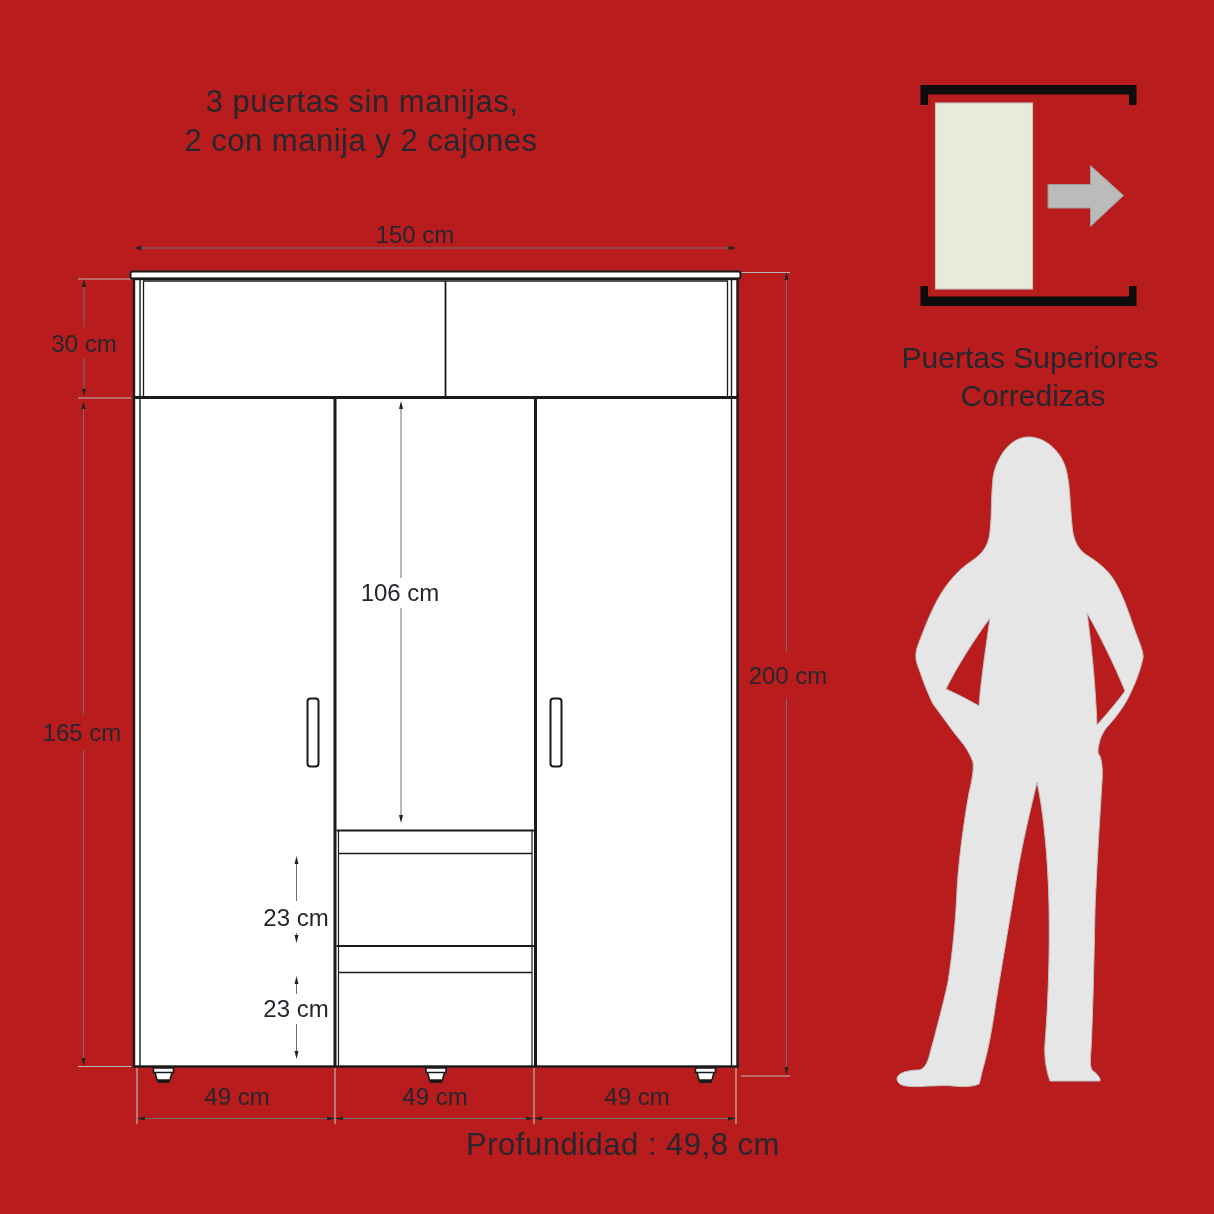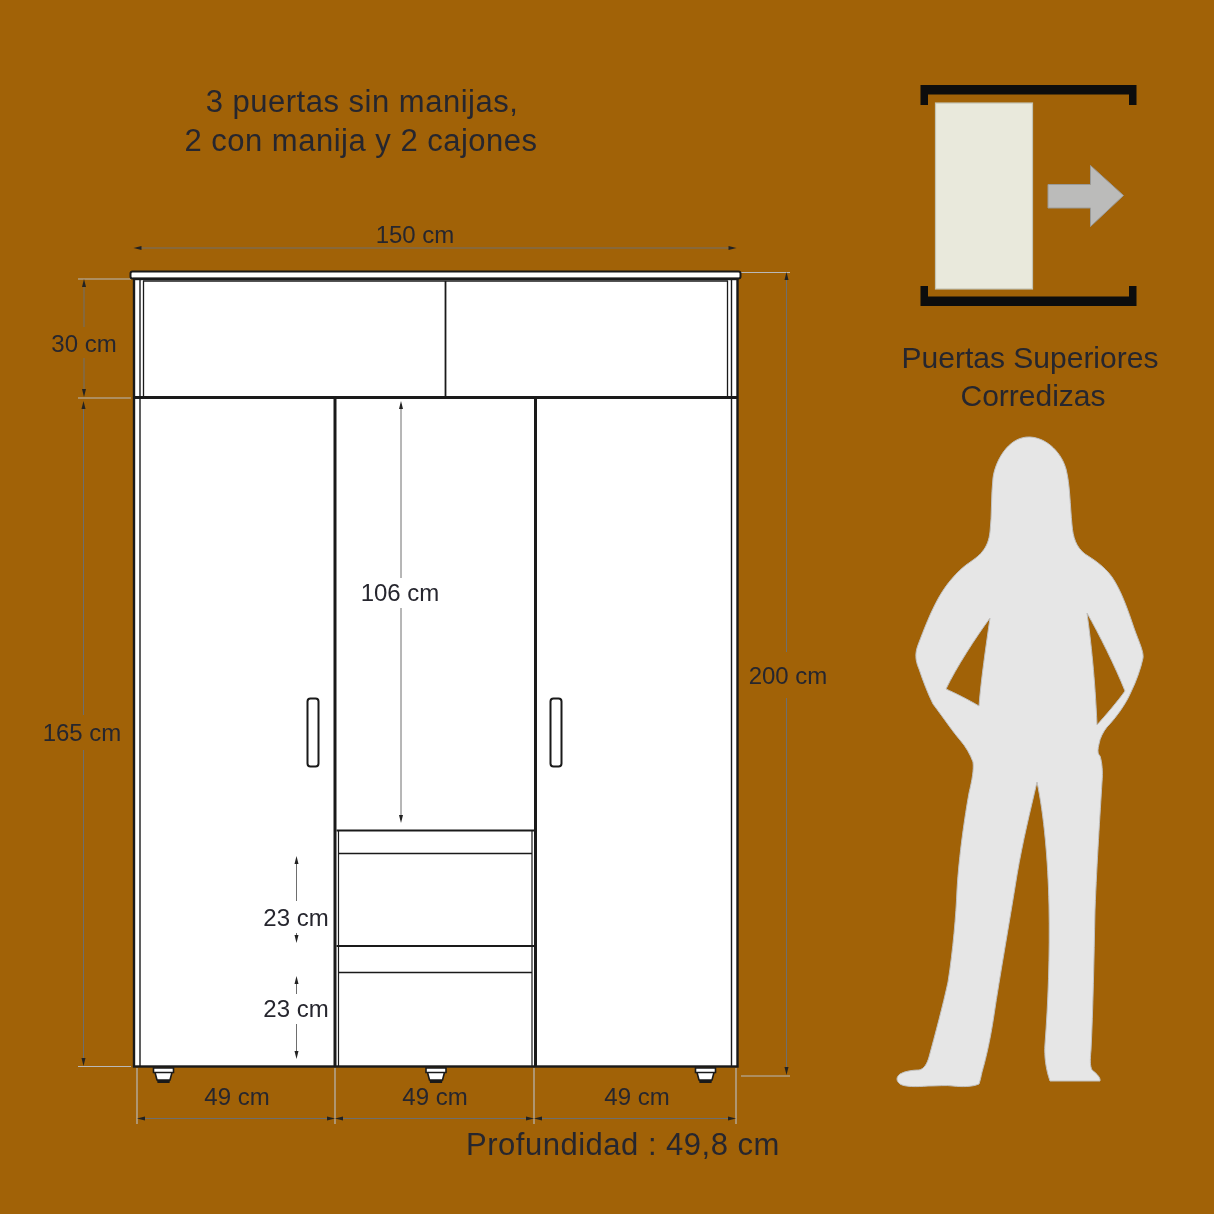--- a/index.html
+++ b/index.html
@@ -1,16 +1,16 @@
 <!DOCTYPE html>
 <html><head>
 <meta charset="utf-8">
 <style>
   html,body{margin:0;padding:0;background:#ffffff;}
-  .page{position:relative;width:1214px;height:1214px;background:#a16207;overflow:hidden;}
+  .page{position:relative;width:1214px;height:1214px;background:#b91c1c;overflow:hidden;}
   svg{display:block;}
   text{font-family:"Liberation Sans", sans-serif;fill:#26262e;}
 </style>
 </head>
 <body>
 <div class="page">
 <svg width="1214" height="1214" viewBox="0 0 1214 1214">
 
   <text x="362" y="112" font-size="31" text-anchor="middle" letter-spacing="0.5">3 puertas sin manijas,</text>
 

